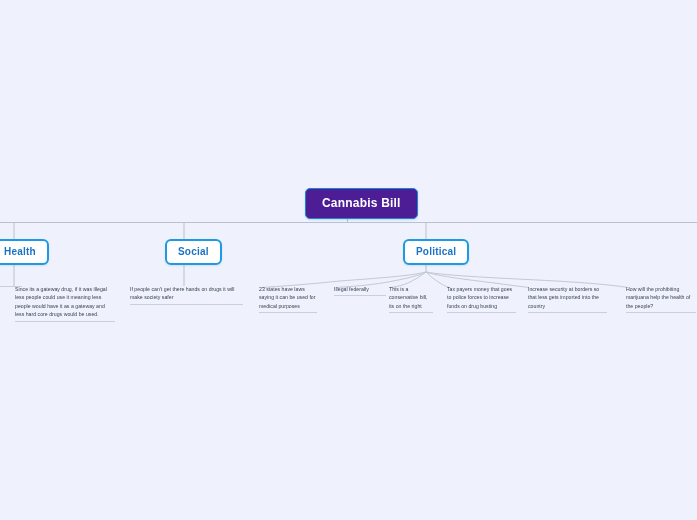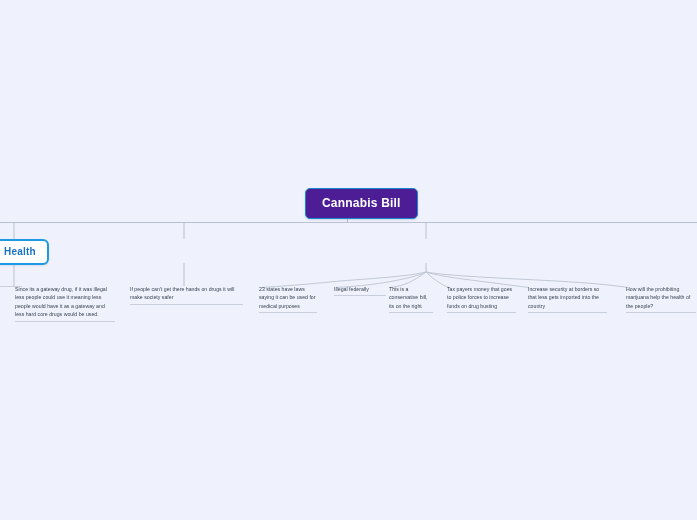--- a/index.html
+++ b/index.html
@@ -97,21 +97,23 @@
     <path d="M426,272 C421,276 414,280 408,283 C403,285 398,286.5 391,287.5" stroke="#c2c8d6" stroke-width="1" fill="none"></path>
     <path d="M426,272 C430,276 435,280 440,283 C443,285 446,286.5 449,287.5" stroke="#c2c8d6" stroke-width="1" fill="none"></path>
     <path d="M426,272 C438,276 462,279 486,282 C503,284 516,286 529,287.5" stroke="#c2c8d6" stroke-width="1" fill="none"></path>
     <path d="M426,272 C448,276 500,278 556,281 C590,283 612,285 628,287.5" stroke="#c2c8d6" stroke-width="1" fill="none"></path>
   </svg>
 
   <div class="node root-node" style="left:305px; top:188px;">Cannabis Bill</div>
 
   <div class="node branch-node" style="left:-9px; top:239px;">Health</div>
 
+  <div class="node branch-node" style="left:165px; top:239px;">Social</div>
 
+  <div class="node branch-node" style="left:403px; top:239px;">Political</div>
 
   <div class="leaf" style="left:15px; top:285px; width:100px;">Since its a gateway drug, if it was illegal less people could use it meaning less people would have it as a gateway and less hard core drugs would be used.</div>
 
   <div class="leaf" style="left:130px; top:285px; width:113px;">If people can't get there hands on drugs it will make society safer</div>
 
   <div class="leaf" style="left:259px; top:285px; width:58px;">23 states have laws saying it can be used for medical purposes</div>
 
   <div class="leaf" style="left:334px; top:285px; width:52px;">Illegal federally</div>
 
   <div class="leaf" style="left:389px; top:285px; width:44px;">This is a conservative bill, its on the right</div>

